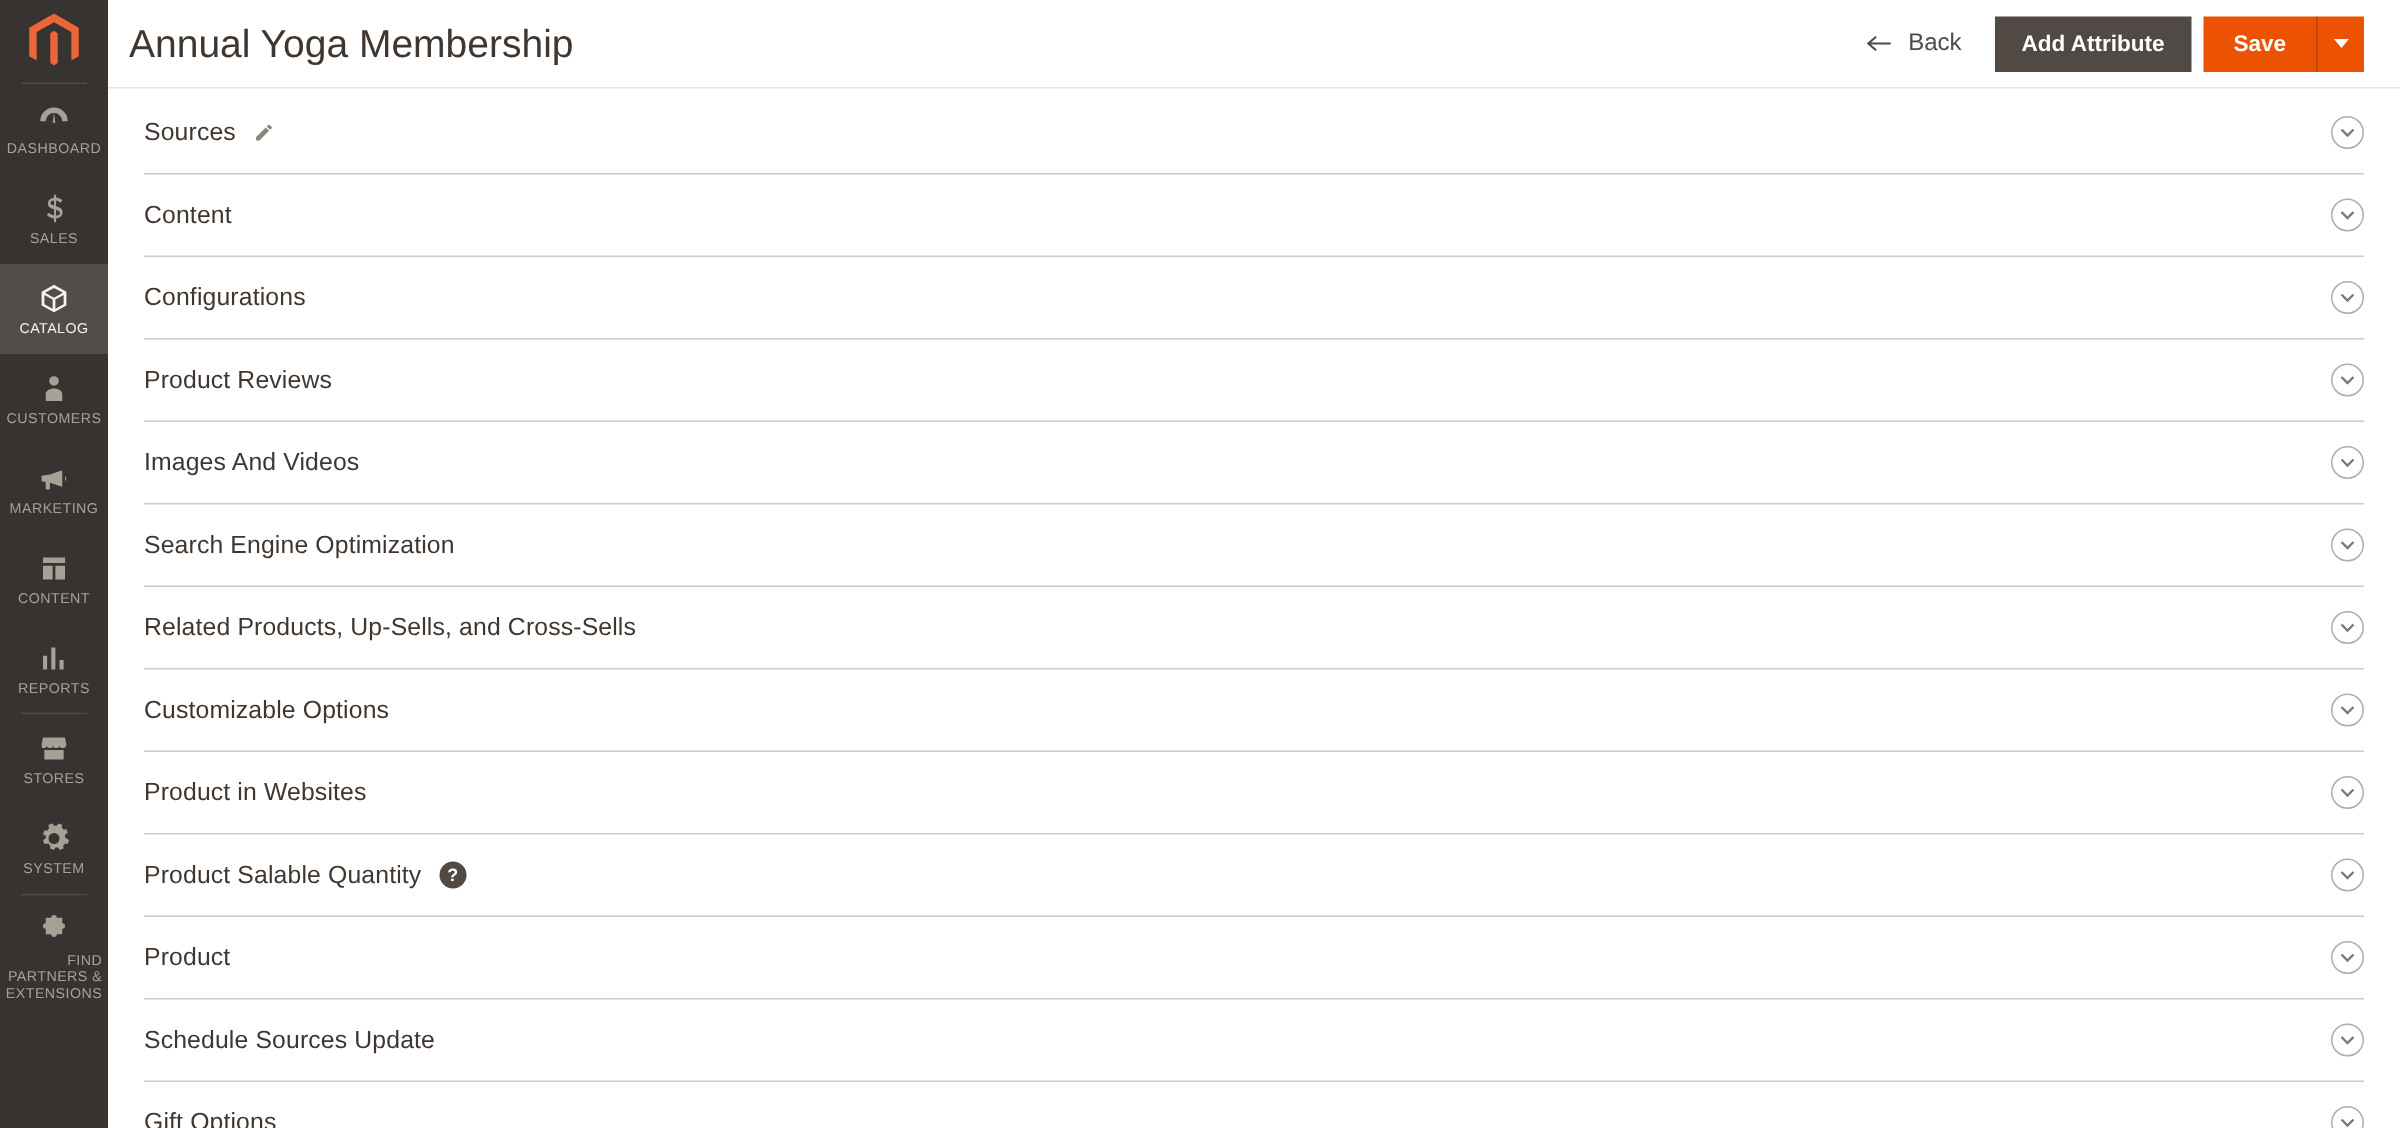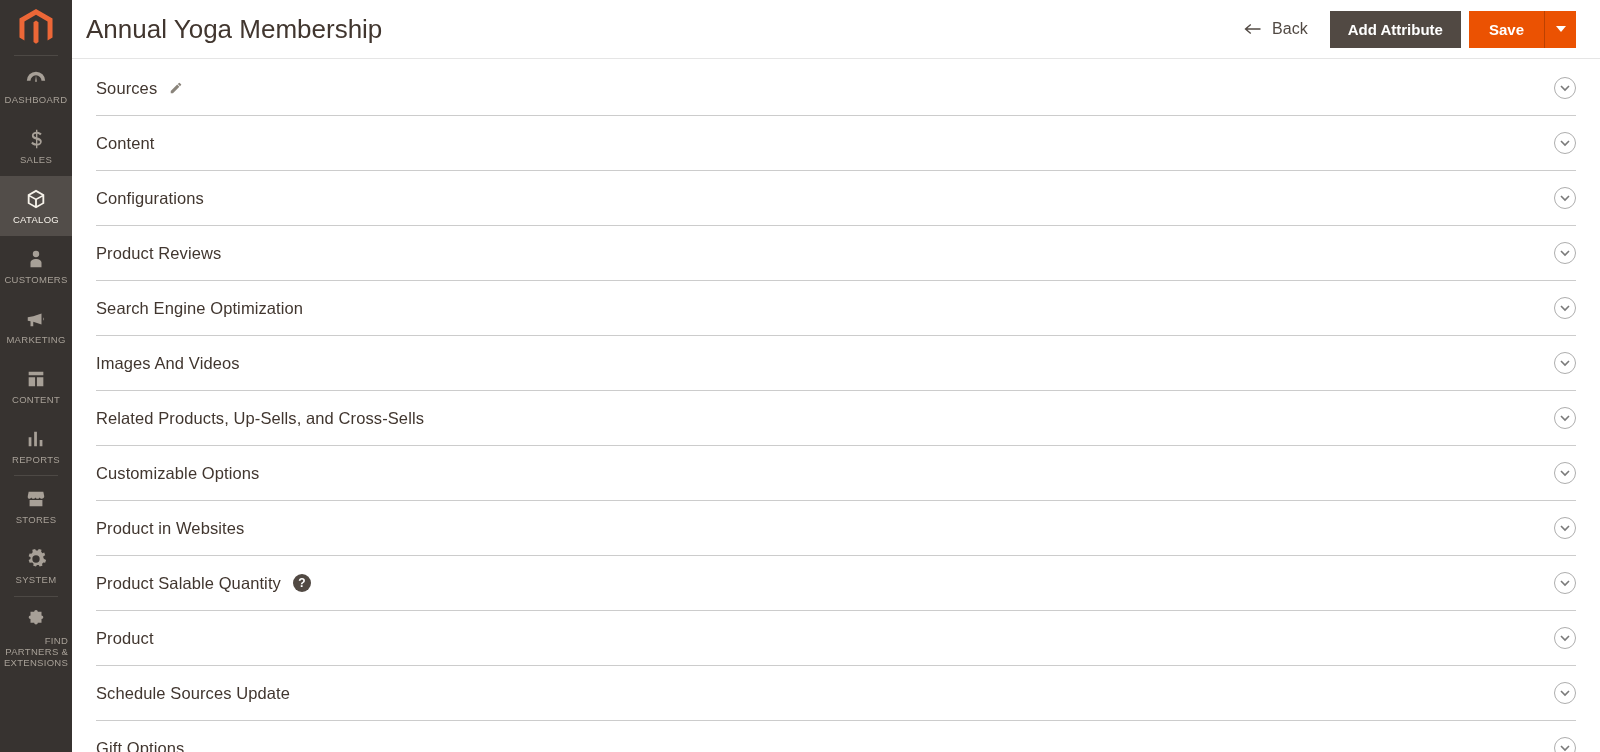--- a/index.html
+++ b/index.html
@@ -293,32 +293,32 @@
         </div>
       <button class="expand-btn">
         <svg viewBox="0 0 10 7">
             <path d="M1 1 L5 5 L9 1"></path>
           </svg>
       </button>
     </div>
 
     <div class="section-row">
       <div class="section-title">
+          <span>Images And Videos</span>
+        </div>
+      <button class="expand-btn">
+        <svg viewBox="0 0 10 7">
+            <path d="M1 1 L5 5 L9 1"></path>
+          </svg>
+      </button>
+    </div>
+
+    <div class="section-row">
+      <div class="section-title">
           <span>Search Engine Optimization</span>
-        </div>
-      <button class="expand-btn">
-        <svg viewBox="0 0 10 7">
-            <path d="M1 1 L5 5 L9 1"></path>
-          </svg>
-      </button>
-    </div>
-
-    <div class="section-row">
-      <div class="section-title">
-          <span>Images And Videos</span>
         </div>
       <button class="expand-btn">
         <svg viewBox="0 0 10 7">
             <path d="M1 1 L5 5 L9 1"></path>
           </svg>
       </button>
     </div>
 
     <div class="section-row">
       <div class="section-title">

